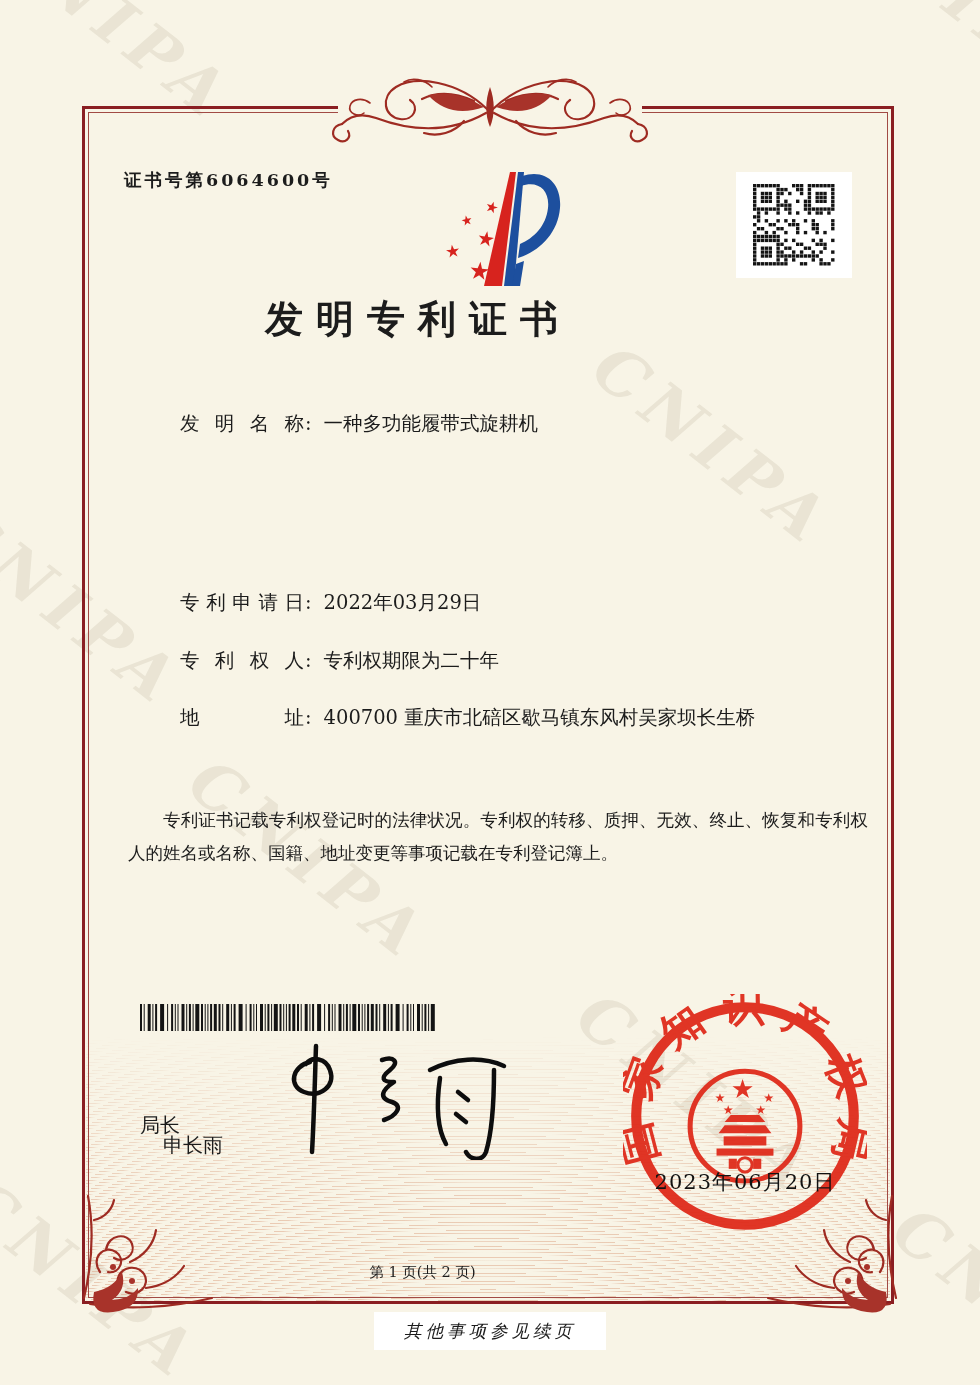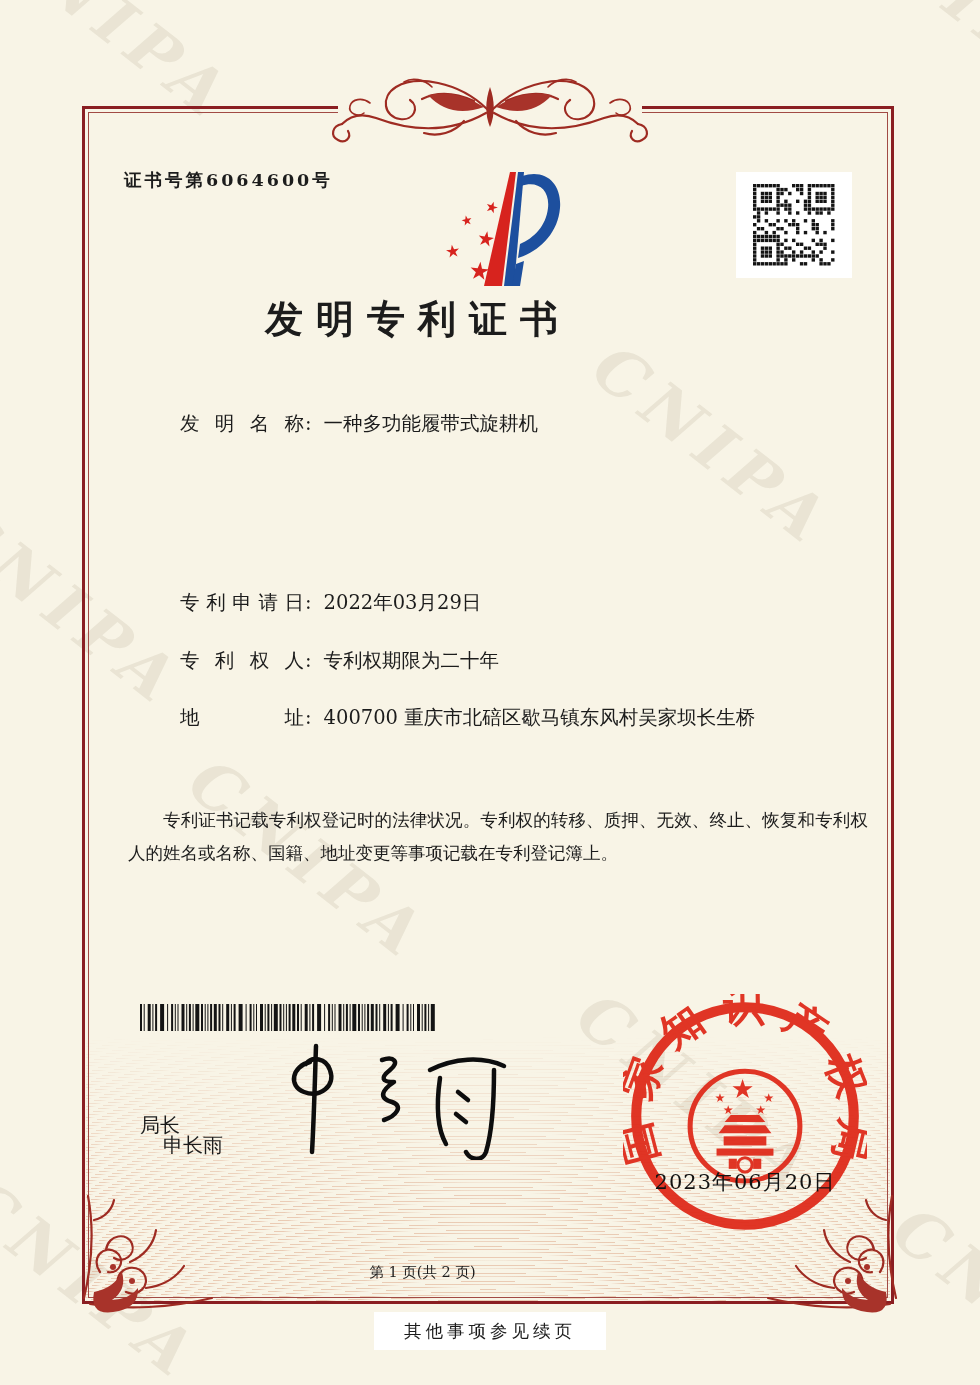--- a/index.html
+++ b/index.html
@@ -49,21 +49,21 @@
   .official-name{left:140px;top:1132px;font-family:"DejaVu Sans","Liberation Sans",sans-serif;
                  font-size:20px;z-index:6;margin-left:23px;}
   .sig{left:282px;top:1040px;z-index:6;}
 
   .seal{left:623px;top:994px;z-index:7;opacity:.95;}
   .sealdate{left:650px;top:1168px;width:190px;text-align:center;font-size:21px;color:#111;
             z-index:8;letter-spacing:1px;}
 
   .pageno{left:90px;top:1263px;width:665px;text-align:center;font-size:14.5px;z-index:6;}
   .note{left:50%;transform:translateX(-50%);top:1312px;background:#ffffff;
-        padding:7px 30px;font-size:17.5px;letter-spacing:4px;z-index:6;white-space:nowrap;}
+        padding:7px 30px;font-size:17.5px;letter-spacing:4px;z-index:6;white-space:nowrap;font-style:italic;}
 
   .orn{z-index:4;pointer-events:none;}
   .orn-top{left:310px;top:63px;}
   .orn-bl{left:66px;top:1168px;}
   .orn-br{left:764px;top:1168px;transform:scaleX(-1);}
 </style>
 </head>
 <body>
 
 <div class="page">

